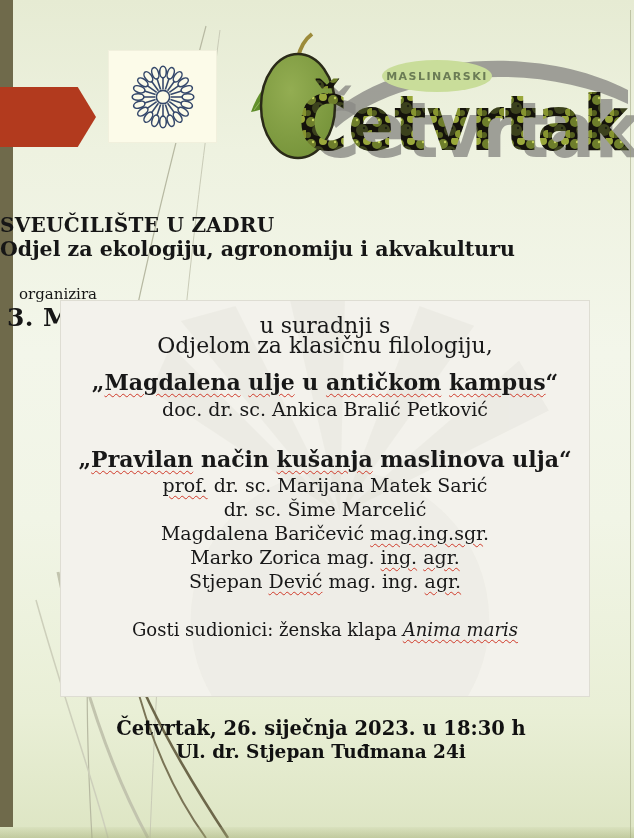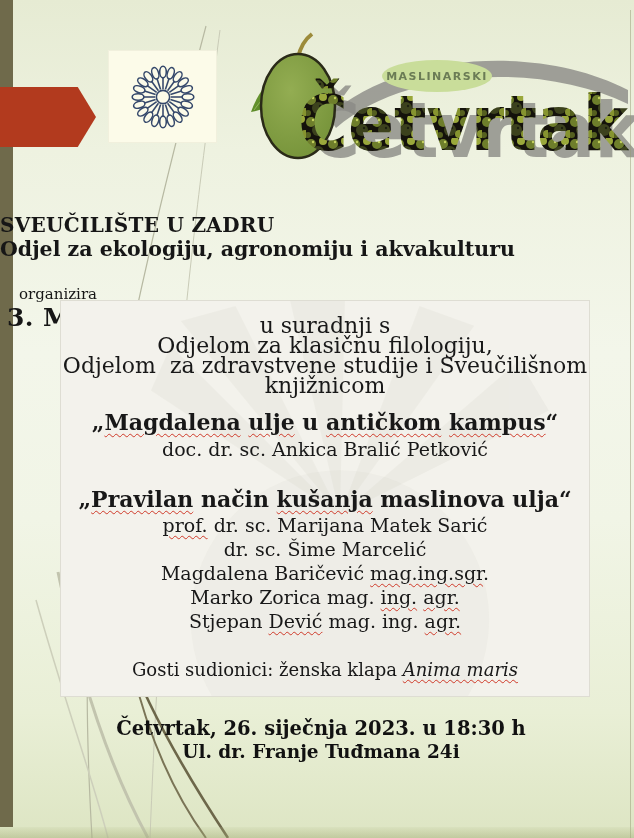--- a/index.html
+++ b/index.html
@@ -137,36 +137,35 @@
         <polygon points="280,215 230,0 285,0"></polygon>
         <polygon points="280,215 360,5 415,25"></polygon>
         <polygon points="280,215 460,60 490,110"></polygon>
         <polygon points="280,215 90,90 110,45"></polygon>
       </g>
       <circle cx="280" cy="320" r="150" fill="#a29e87" opacity="0.05"></circle>
     </svg>
     <div class="panel-content">
       <div class="collab">u suradnji s</div>
       <div class="collab">Odjelom za klasičnu filologiju,</div>
-      <div class="collab pre">Odjelom  za zdravstvene studije i Sveučilišnom knjižnicom</div>
 
       <div class="talk-title t1"><span>„</span><span class="sq">Magdalena</span><span> </span><span class="sq">ulje</span><span> u </span><span class="sq">antičkom</span><span> </span><span class="sq">kampus</span><span>“</span></div>
       <div class="t1-speaker">doc. dr. sc. Ankica Bralić Petković</div>
 
       <div class="talk-title t2"><span>„</span><span class="sq">Pravilan</span><span> način </span><span class="sq">kušanja</span><span> maslinova ulja“</span></div>
       <div class="speakers"><span class="sq">prof.</span><span> dr. sc. Marijana Matek Sarić</span></div>
       <div class="speakers"><span>dr. sc. Šime Marcelić</span></div>
       <div class="speakers"><span>Magdalena Baričević </span><span class="sq">mag.ing.sgr</span><span>.</span></div>
       <div class="speakers"><span>Marko Zorica mag. </span><span class="sq">ing.</span><span> </span><span class="sq">agr.</span></div>
       <div class="speakers"><span>Stjepan </span><span class="sq">Dević</span><span> mag. ing. </span><span class="sq">agr.</span></div>
 
       <div class="guests"><span>Gosti sudionici: ženska klapa </span><span class="sq it">Anima maris</span></div>
     </div>
   </div>
 
   <div class="footer">
     <div class="f1">Četvrtak, 26. siječnja 2023. u 18:30 h</div>
-    <div class="f3">Ul. dr. Franje Tuđmana 24i</div>
+    <div class="f3">Ul. dr. Stjepan Tuđmana 24i</div>
   </div>
 
   <div class="rightline"></div>
   <div class="bottomstrip"></div>
 </div>
 
 </body></html>

